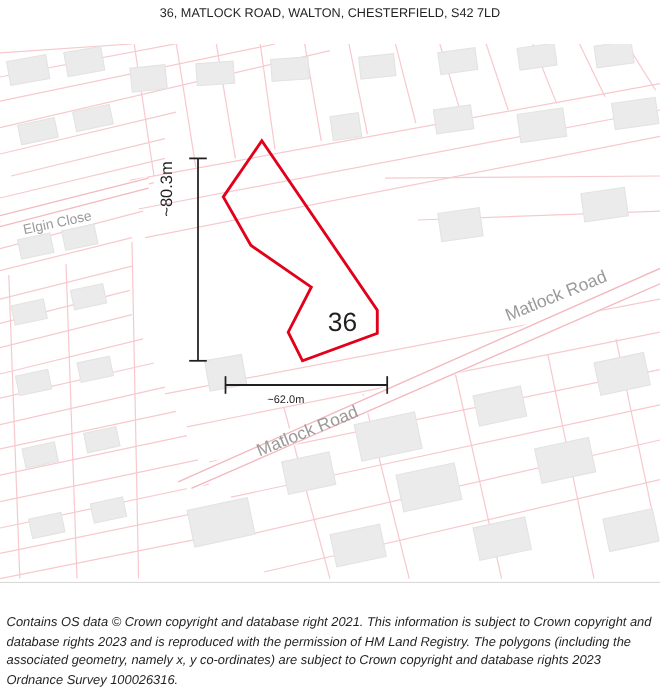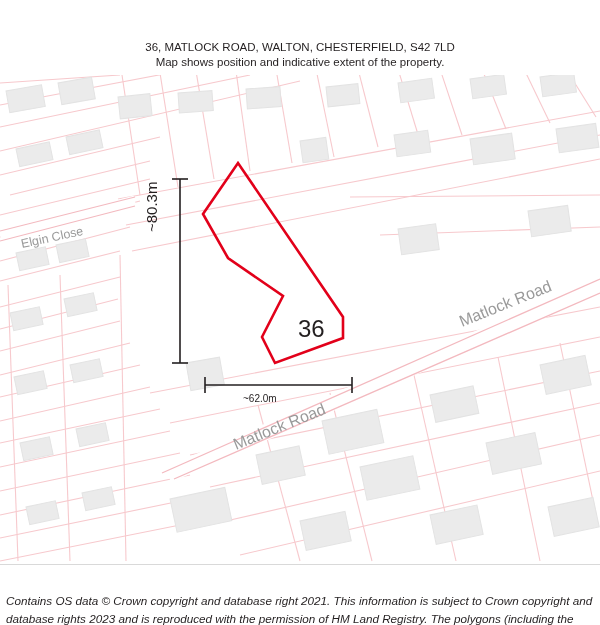--- a/index.html
+++ b/index.html
@@ -12,21 +12,20 @@
     height: 625px;
     font-family: "Liberation Sans", sans-serif;
     color: #231f20;
     overflow: hidden;
     position: relative;
   }
   .page {
     position: relative;
     width: 600px;
     height: 555px;
-    margin-top: 35px;
   }
   
   .header {
     position: absolute;
     top: 0; left: 0;
     width: 600px;
     height: 40px;
     text-align: center;
     padding-top: 5px;
     box-sizing: border-box;
@@ -105,21 +104,20 @@
     background: #d9d9d9;
   }
 </style>
 </head>
 <body>
 
 <div class="page">
 
   <div class="header">
     <div class="title">36, MATLOCK ROAD, WALTON, CHESTERFIELD, S42 7LD</div>
-    <div class="subtitle">Map shows position and indicative extent of the property.</div>
   </div>
 
   <div class="map">
     <svg width="600" height="490" viewBox="0 0 600 490" xmlns="http://www.w3.org/2000/svg">
 
       <g stroke="#f7c9cd" stroke-width="1.1" fill="none">
         <path d="M0 8 L120 0"></path>
         <path d="M0 30 L180 -4"></path>
         <path d="M0 52 L250 0"></path>
         <path d="M0 76 L300 6"></path>

